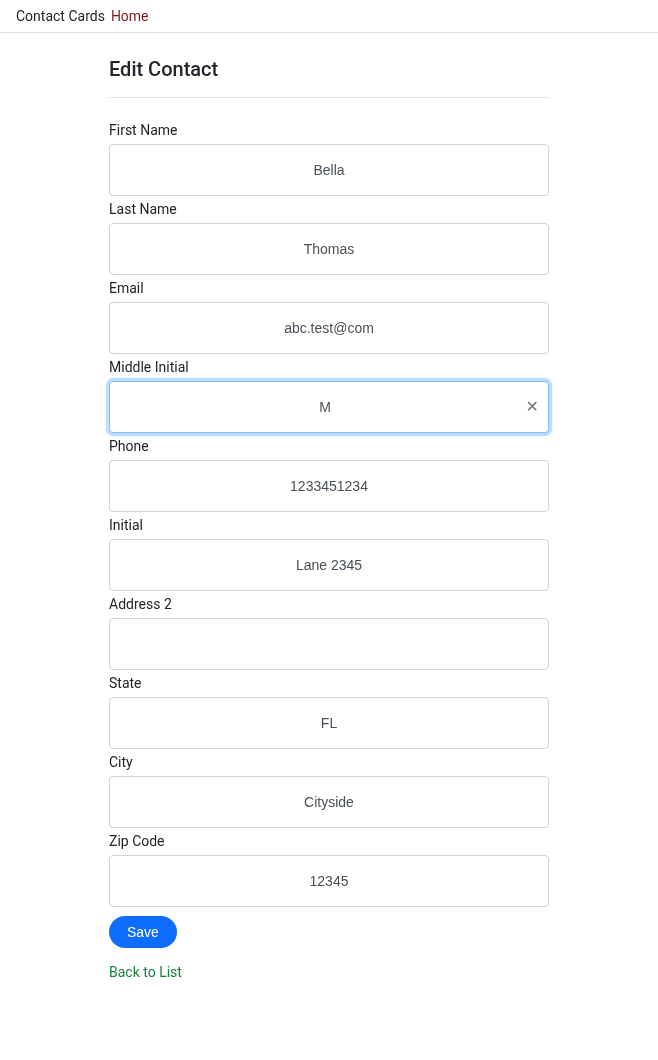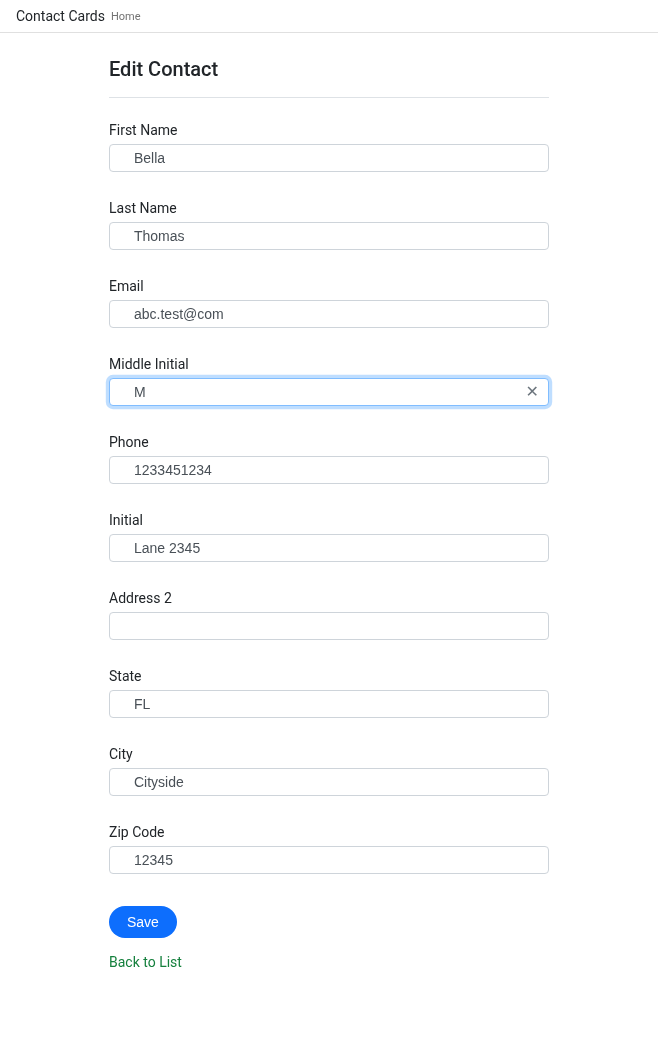--- a/index.html
+++ b/index.html
@@ -30,63 +30,64 @@
       text-decoration: none;
       font-size: 14px;
     }
 
     .breadcrumb-separator {
       color: #6c757d;
       font-size: 14px;
     }
 
     .breadcrumb-home {
-      color: #737373;
-      font-size: 11px;
+      color: #7f1d1d;
+      font-size: 14px;
     }
 
     .main-content {
       padding: 24px 109px 40px 109px;
     }
 
     .page-title {
       font-size: 20px;
       font-weight: 500;
       color: #212529;
       margin-bottom: 16px;
     }
 
     .divider {
       border: none;
       border-top: 1px solid #dee2e6;
       margin-bottom: 24px;
     }
 
     .form-group {
-      margin-bottom: 28px;
+      margin-bottom: 5px;
     }
 
     .form-label {
       display: block;
       font-size: 14px;
       color: #212529;
       margin-bottom: 6px;
     }
 
     .form-control {
       display: block;
       width: 100%;
       padding: 6px 24px;
       font-size: 14px;
       color: #495057;
       background: #fff;
       border: 1px solid #ced4da;
       border-radius: 4px;
       outline: none;
-      height: 28px;
+      height: 52px;
+      text-align: center;
     }
 
     .form-control-active {
       border-color: #80bdff;
       box-shadow: 0 0 0 0.2rem rgba(0,123,255,0.25);
     }
 
     .input-with-clear {
       position: relative;
       display: flex;

